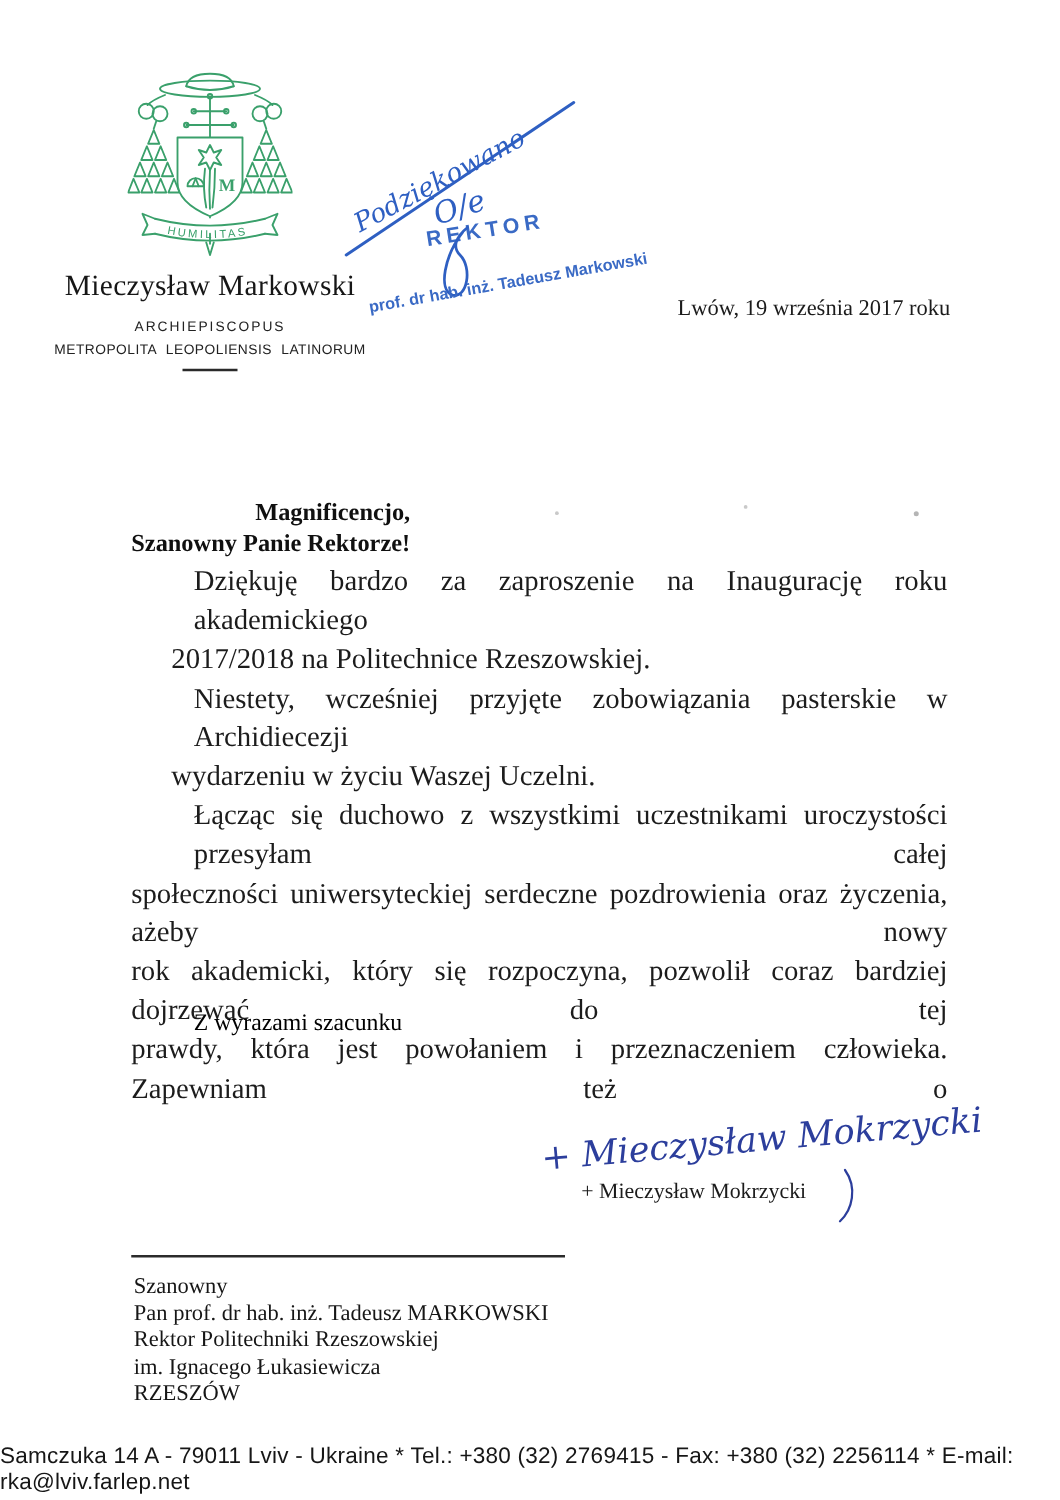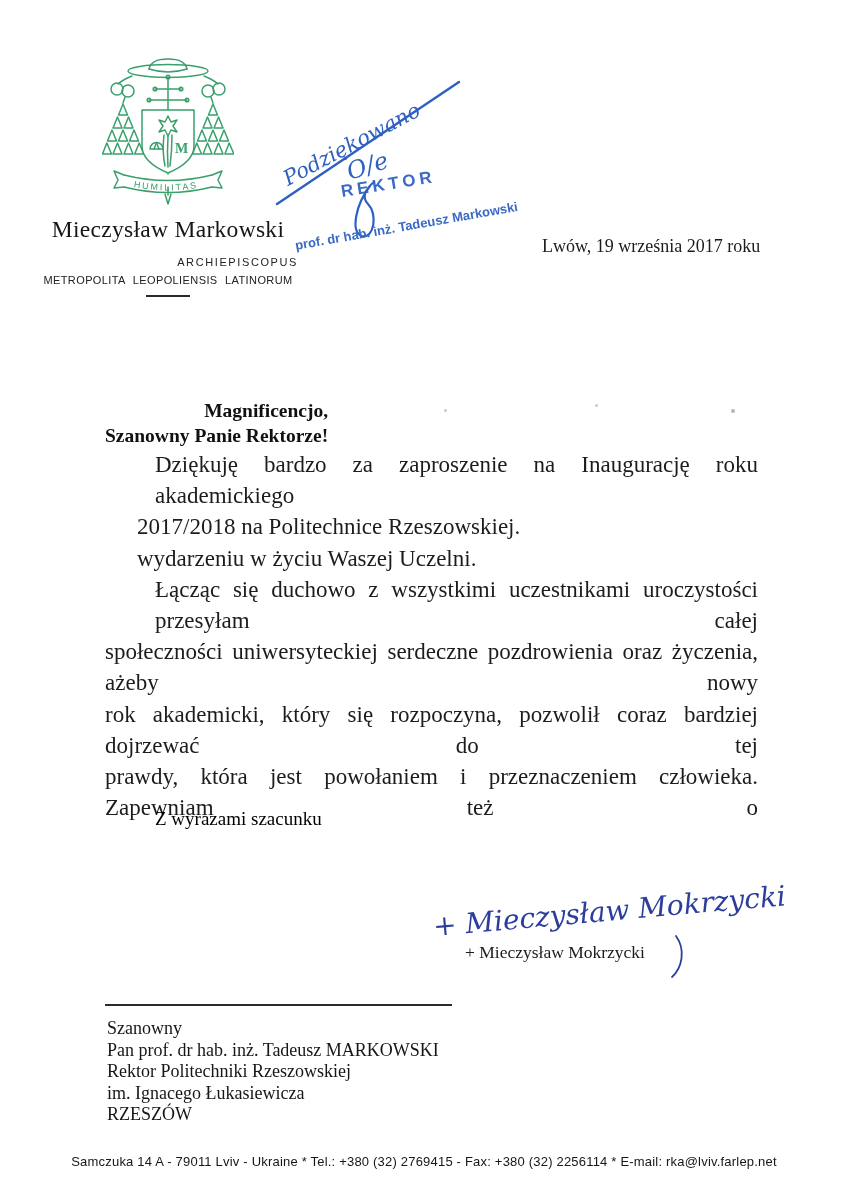--- a/index.html
+++ b/index.html
@@ -13,21 +13,21 @@
     color:#1c1c1c;
   }
   .abs{position:absolute;}
   .serif{font-family:"Liberation Serif", serif;}
   .sans{font-family:"Liberation Sans", sans-serif;}
 
   
   .letterhead{left:38px;top:56px;width:260px;text-align:center;}
   .crest{display:block;margin:0 auto;}
   .lh-name{margin-top:10px;font-size:23.5px;color:#161616;letter-spacing:0.3px;}
-  .lh-title1{margin-top:13px;font-size:11px;letter-spacing:1.6px;color:#222;text-align:right;}
+  .lh-title1{margin-top:13px;font-size:11px;letter-spacing:1.6px;color:#222;}
   .lh-title2{margin-top:6px;font-size:11px;letter-spacing:0.4px;word-spacing:4px;color:#222;}
   .lh-rule{width:44px;height:2px;background:#2a2a2a;margin:9px auto 0 auto;}
 
   
   .hw-annot{left:266px;top:64px;overflow:visible;}
 
   
   .date-line{left:542px;top:236px;font-size:18px;color:#1b1b1b;}
 
   
@@ -44,21 +44,21 @@
 
   
   .sig-hand{left:426px;top:878px;overflow:visible;}
   .sig-typed{left:465px;top:942px;font-size:17.5px;color:#1b1b1b;}
 
   
   .recip-rule{left:105px;top:1004px;width:347px;height:2px;background:#2b2b2b;}
   .recipient{left:107px;top:1018px;font-size:18px;line-height:21.6px;color:#161616;}
 
   
-  .footer{left:0;top:1154px;width:848px;text-align:center;font-size:13px;letter-spacing:0.2px;color:#161616;}
+  .footer{left:0;top:1154px;width:848px;text-align:left;font-size:18px;letter-spacing:0.2px;color:#161616;}
 
   
   .speck{width:3px;height:3px;border-radius:50%;background:#c9c9c9;}
 </style>
 </head>
 <body>
 
 <div class="page">
 
   <div class="abs letterhead">
@@ -165,20 +165,21 @@
   <div class="abs speck" style="left:731px;top:409px;width:4px;height:4px;background:#b5b5b5"></div>
 
   <div class="abs salutation serif">
     <div>Magnificencjo,</div>
     <div>Szanowny Panie Rektorze!</div>
   </div>
 
   <div class="abs bodyblock serif">
     <div class="bline indent">Dziękuję bardzo za zaproszenie na Inaugurację roku akademickiego</div>
     <div class="bline last">2017/2018 na Politechnice Rzeszowskiej.</div>
+    <div class="bline indent">Niestety, wcześniej przyjęte zobowiązania pasterskie w Archidiecezji</div>
     <div class="bline last">wydarzeniu w życiu Waszej Uczelni.</div>
     <div class="bline indent">Łącząc się duchowo z wszystkimi uczestnikami uroczystości przesyłam całej</div>
     <div class="bline">społeczności uniwersyteckiej serdeczne pozdrowienia oraz życzenia, ażeby nowy</div>
     <div class="bline">rok akademicki, który się rozpoczyna, pozwolił coraz bardziej dojrzewać do tej</div>
     <div class="bline">prawdy, która jest powołaniem i przeznaczeniem człowieka. Zapewniam też o</div>
   </div>
 
   <div class="abs closing serif">Z wyrazami szacunku</div>
 
   <svg class="abs sig-hand" width="300" height="110" viewBox="0 0 300 110" style="overflow:visible">

